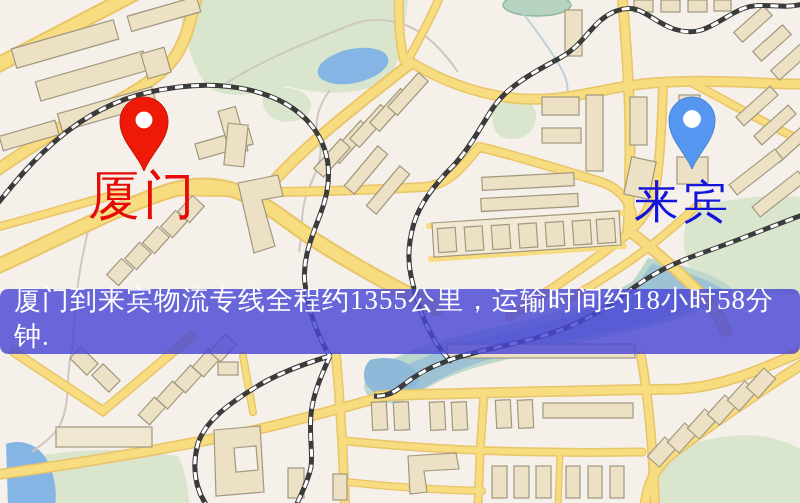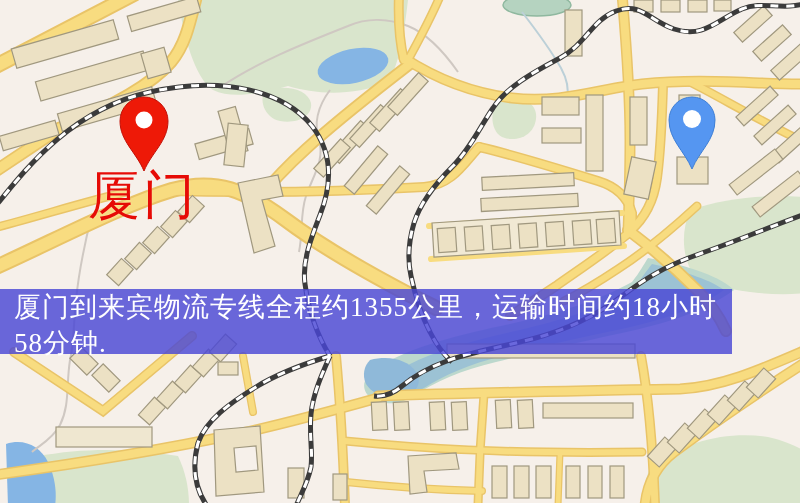--- a/index.html
+++ b/index.html
@@ -4,22 +4,22 @@
 <style>
   html,body{margin:0;padding:0;background:#ddd;}
   .stage{position:relative;width:800px;height:503px;overflow:hidden;background:#f6f0ea;
          font-family:"Liberation Sans","DejaVu Sans",sans-serif;}
   .map-svg{position:absolute;left:0;top:0;filter:blur(.3px);}
   .city-label{position:absolute;font-weight:normal;line-height:1;white-space:nowrap;
               font-family:"Liberation Serif","DejaVu Serif",serif;
               text-shadow:0 0 2px rgba(255,255,255,.35);}
   .city-label.origin{left:88px;top:170px;font-size:52px;color:#e60b06;letter-spacing:3px;}
   .city-label.dest{left:634px;top:180px;font-size:45px;color:#1515da;letter-spacing:4px;}
-  .banner{position:absolute;left:0;top:289px;width:732px;height:65px;
-          background:rgba(73,71,213,0.82);display:flex;align-items:flex-start;}
+  .banner{position:absolute;left:0;top:289px;width:800px;height:65px;
+          background:rgba(73,71,213,0.82);display:flex;align-items:flex-end;border-radius:8px;}
   .banner span{color:#fff;font-size:27px;letter-spacing:1px;padding-left:14px;
                font-family:"Liberation Serif","DejaVu Serif",serif;}
 </style>
 </head>
 <body>
 
 <div class="stage">
 <svg class="map-svg" width="800" height="503" viewBox="0 0 800 503" xmlns="http://www.w3.org/2000/svg">
 
   <rect x="0" y="0" width="800" height="503" fill="#f6f0ea"></rect>
@@ -220,17 +220,18 @@
     <path d="M144,171 C136,152 120,141 120,121 A24,24 0 1 1 168,121 C168,141 152,152 144,171 Z" stroke="#c21007" stroke-width="1" fill="#ee1907"></path>
     <circle cx="144" cy="120" r="8.5" fill="#ffffff"></circle>
   </g>
   <g>
     <path d="M692,169 C684.5,151 669,140 669,120 A23,23 0 1 1 715,120 C715,140 699.5,151 692,169 Z" stroke="#3e7fd6" stroke-width="1" fill="#5596f1"></path>
     <circle cx="692" cy="119" r="9" fill="#ffffff"></circle>
   </g>
 </svg>
 
   <div class="city-label origin">厦门</div>
+  <div class="city-label dest">来宾</div>
 
   <div class="banner">
     <span>厦门到来宾物流专线全程约1355公里，运输时间约18小时58分钟.</span>
   </div>
 </div>
 
 </body></html>

